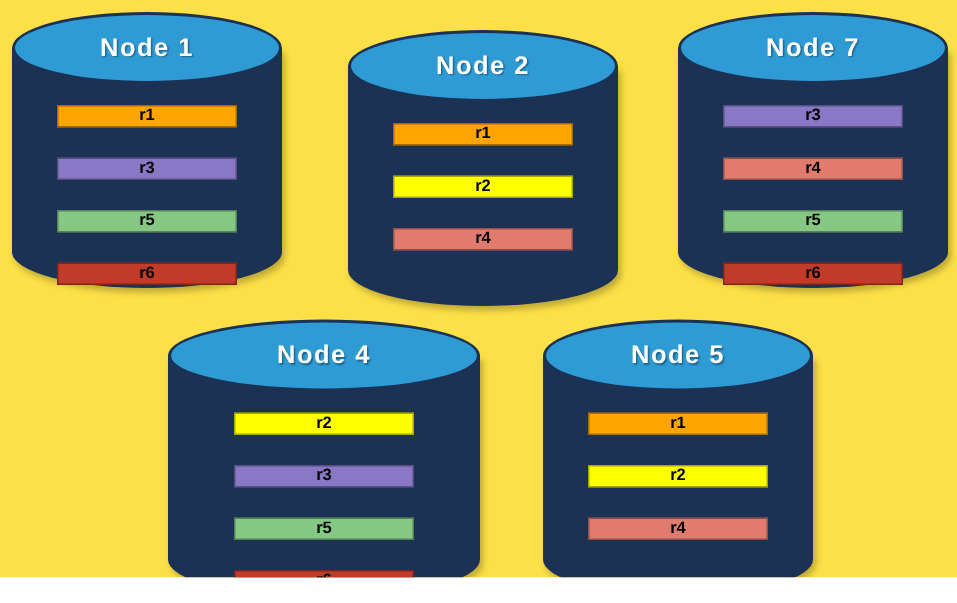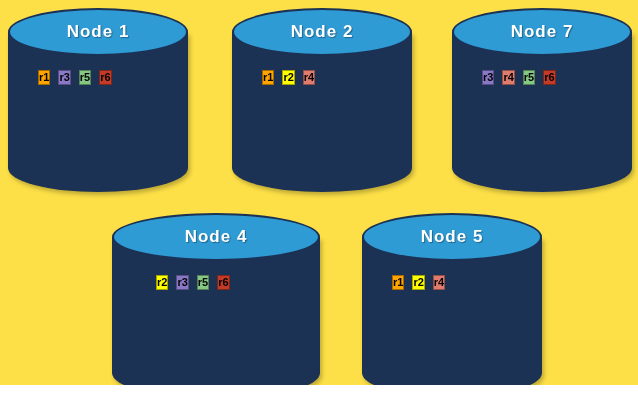--- a/index.html
+++ b/index.html
@@ -51,22 +51,22 @@
     letter-spacing: 1px;
     text-shadow: 1px 1px 1px rgba(0,0,0,0.35);
   }
   .bars {
     position: absolute;
     top: 62px;
     left: 50%;
     transform: translateX(-50%);
     width: 120px;
     display: flex;
-    flex-direction: row;
-    gap: 8px;
+    flex-direction: column;
+    gap: 20px;
   }
   .bar {
     height: 15px;
     border: 1px solid rgba(0,0,0,0.35);
     box-sizing: border-box;
     display: flex;
     align-items: center;
     justify-content: center;
     font-size: 11px;
     font-weight: bold;
@@ -93,21 +93,21 @@
         </div>
         <div class="bar" style="background: rgb(132, 200, 131);">
           <span>r5</span>
         </div>
         <div class="bar" style="background: rgb(194, 59, 40);">
           <span>r6</span>
         </div>
       </div>
   </div>
 
-  <div class="cylinder" style="left:232px; top:8px;">
+  <div class="cylinder" style="left:232px; top:20px;">
     <div class="cyl-body"></div>
     <div class="cyl-top">
       <span class="node-title">Node 2</span>
     </div>
     <div class="bars">
         <div class="bar" style="background: rgb(255, 164, 0);">
           <span>r1</span>
         </div>
         <div class="bar" style="background: rgb(255, 255, 0);">
           <span>r2</span>

